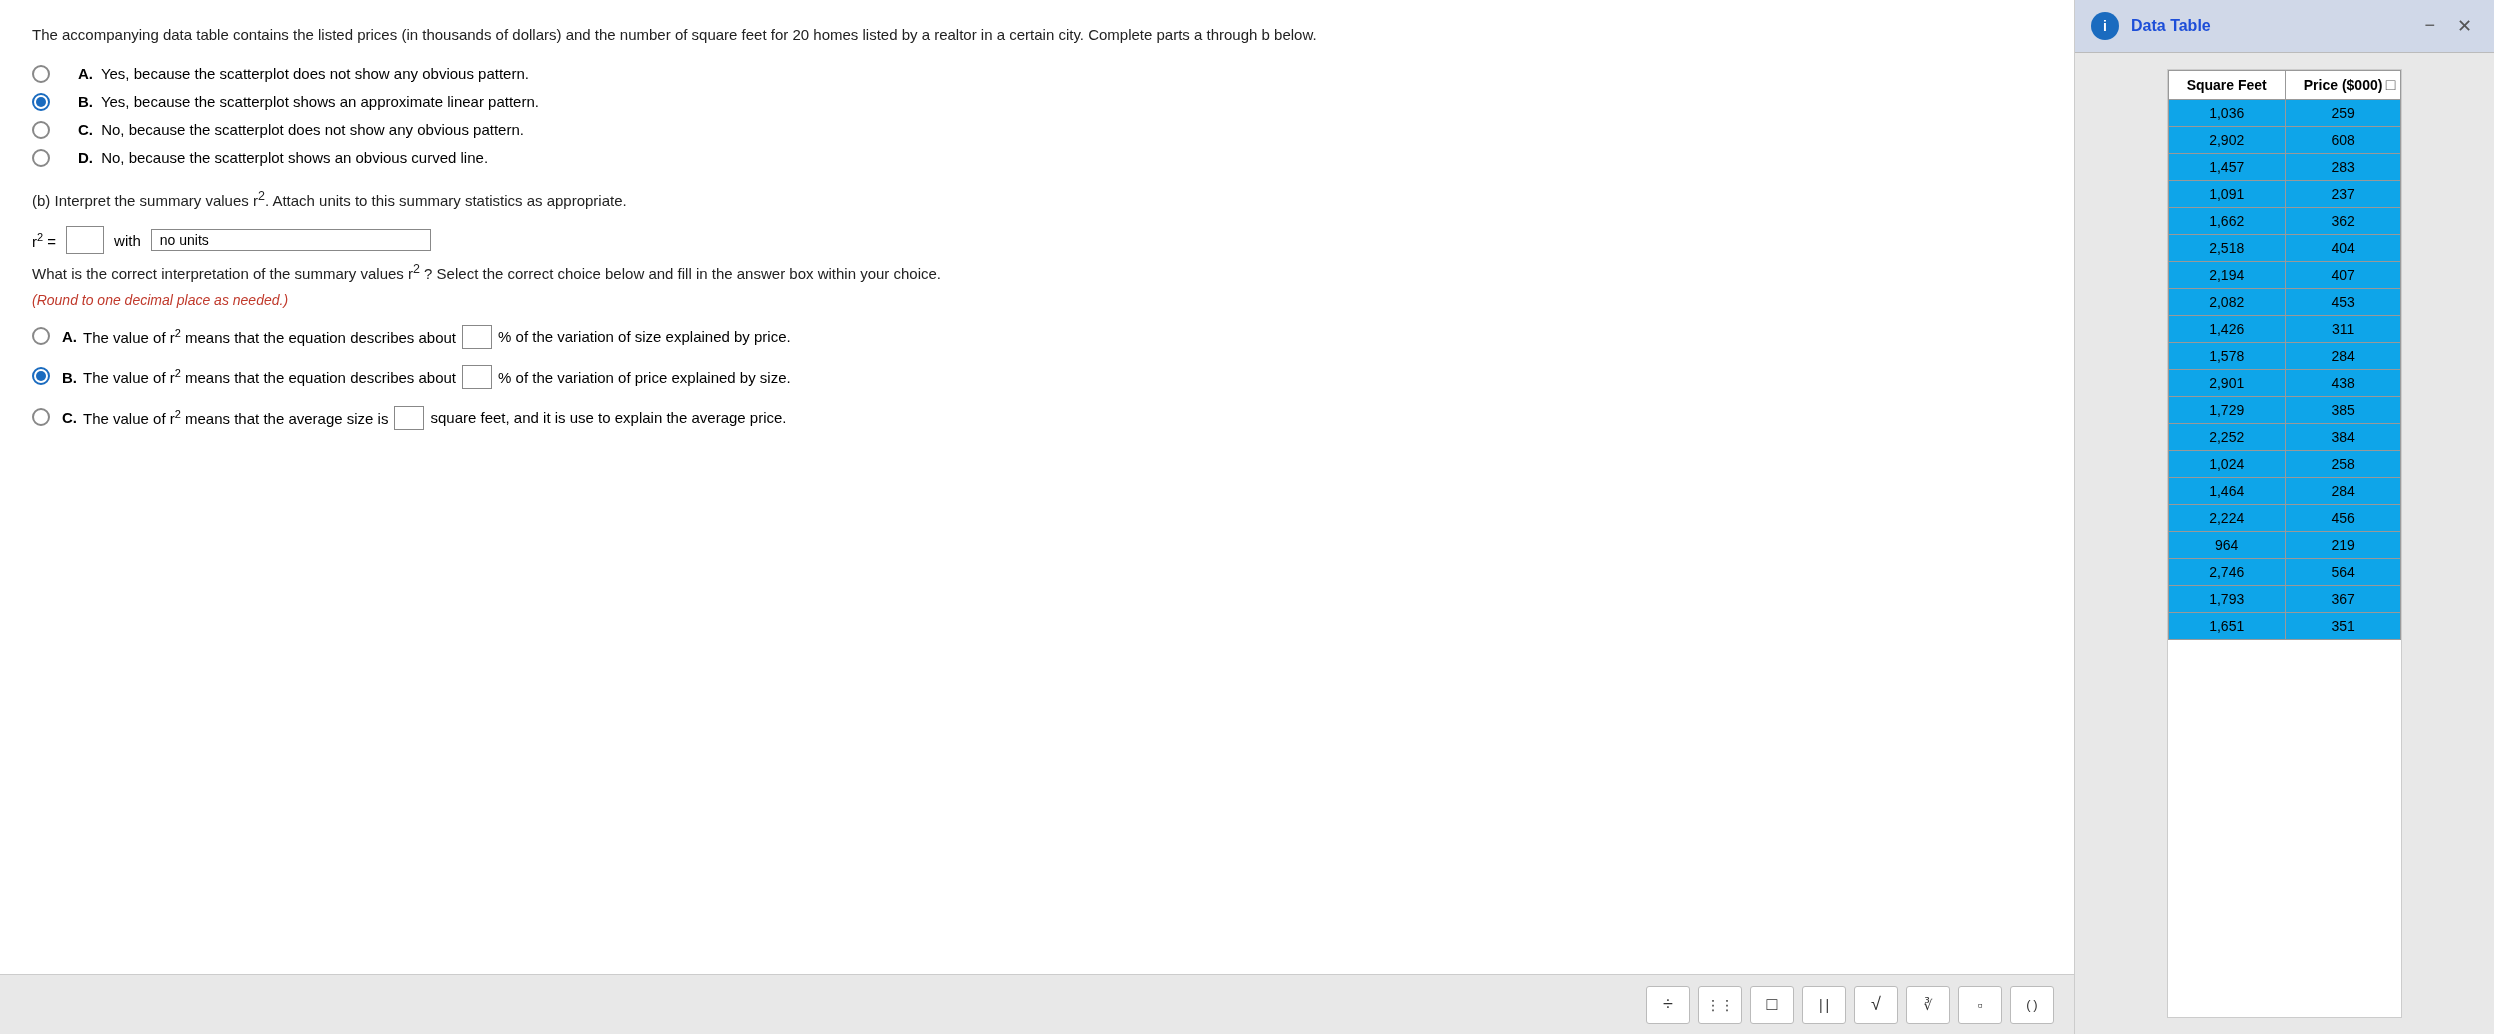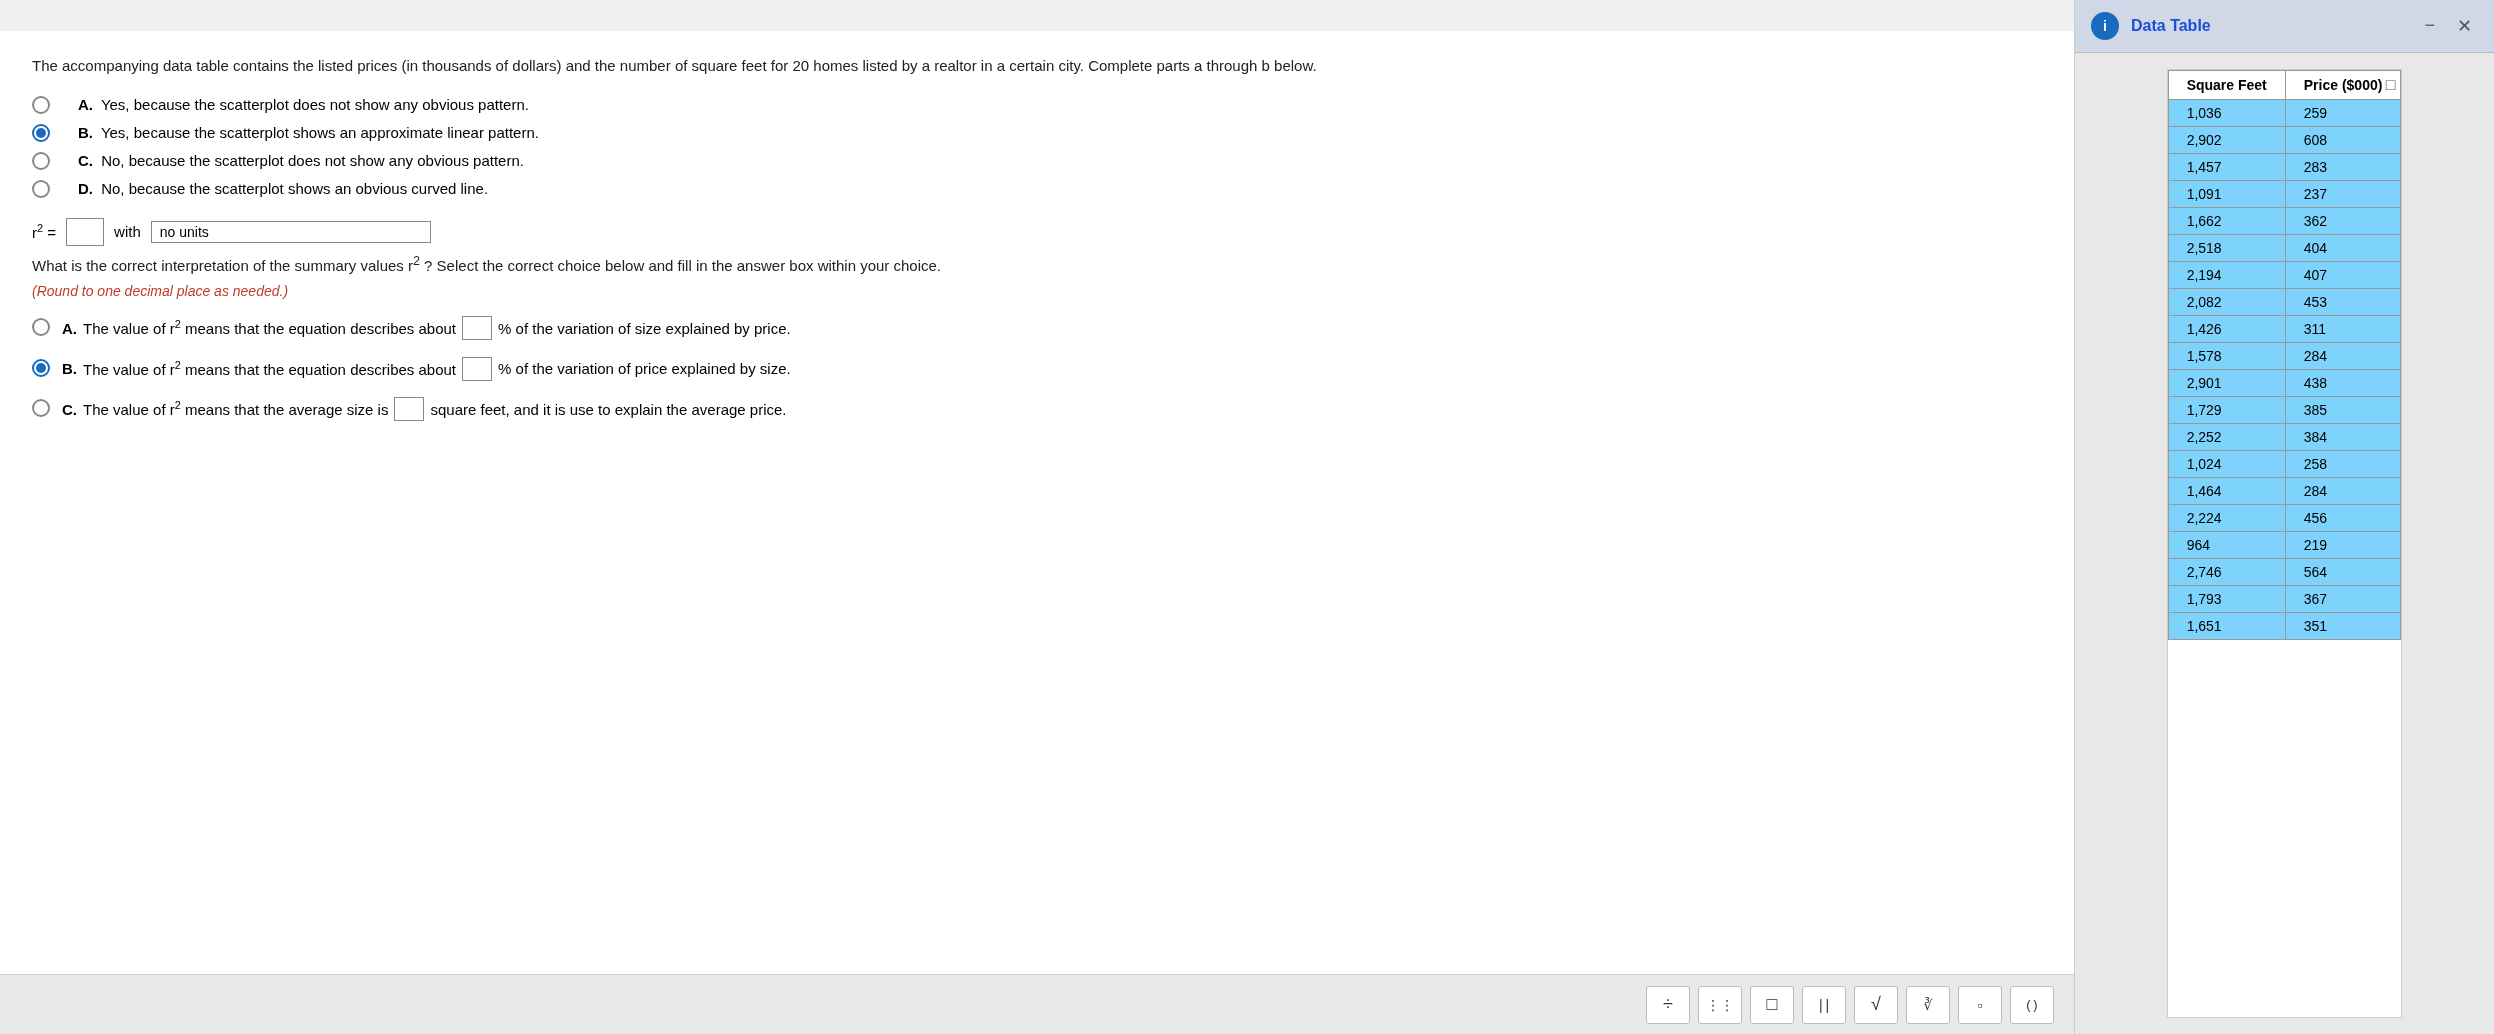--- a/index.html
+++ b/index.html
@@ -23,21 +23,20 @@
     .content-area {
       display: flex;
       flex: 1;
       position: relative;
     }
     .left-panel {
       flex: 1;
       background: white;
       padding: 24px 32px 64px 32px;
       position: relative;
-      margin-top: 31px;
     }
     .intro-text {
       font-size: 15px;
       color: #222;
       margin-bottom: 18px;
       line-height: 1.5;
     }
     .icon-row {
       display: flex;
       align-items: center;
@@ -276,21 +275,22 @@
     table.data-tbl th {
       border: 1px solid #999;
       padding: 6px 18px;
       text-align: center;
       font-weight: bold;
       background: white;
     }
     table.data-tbl td {
       border: 1px solid #999;
       padding: 5px 18px;
-      background: #7dd3fc;
+      text-align: center;
+      background: #0ea5e9;
     }
   </style>
 </head>
 <body>
 
 <div class="main-container">
   <div class="content-area">
 
     <div class="left-panel">
       <p class="intro-text">The accompanying data table contains the listed prices (in thousands of dollars) and the number of square feet for 20 homes listed by a realtor in a certain city. Complete parts a through b below.</p>
@@ -313,20 +313,21 @@
           </div>
           <span><span class="option-label">C.</span> No, because the scatterplot does not show any obvious pattern.</span>
         </div>
         <div class="option-row">
           <div class="radio-outer">
           </div>
           <span><span class="option-label">D.</span> No, because the scatterplot shows an obvious curved line.</span>
         </div>
       </div>
 
+      <p class="section-title">(b) Interpret the summary values r<sup>2</sup>. Attach units to this summary statistics as appropriate.</p>
 
       <div class="r2-row">
         <span class="r2-label">r<sup>2</sup> =</span>
         <input class="input-box" type="text" value="" style="">
         <span>with</span>
         <input class="input-box-wide" type="text" value="no units" style="">
       </div>
 
       <p class="interpret-text">What is the correct interpretation of the summary values r<sup>2</sup> ? Select the correct choice below and fill in the answer box within your choice.</p>
       <p class="round-note2">(Round to one decimal place as needed.)</p>

